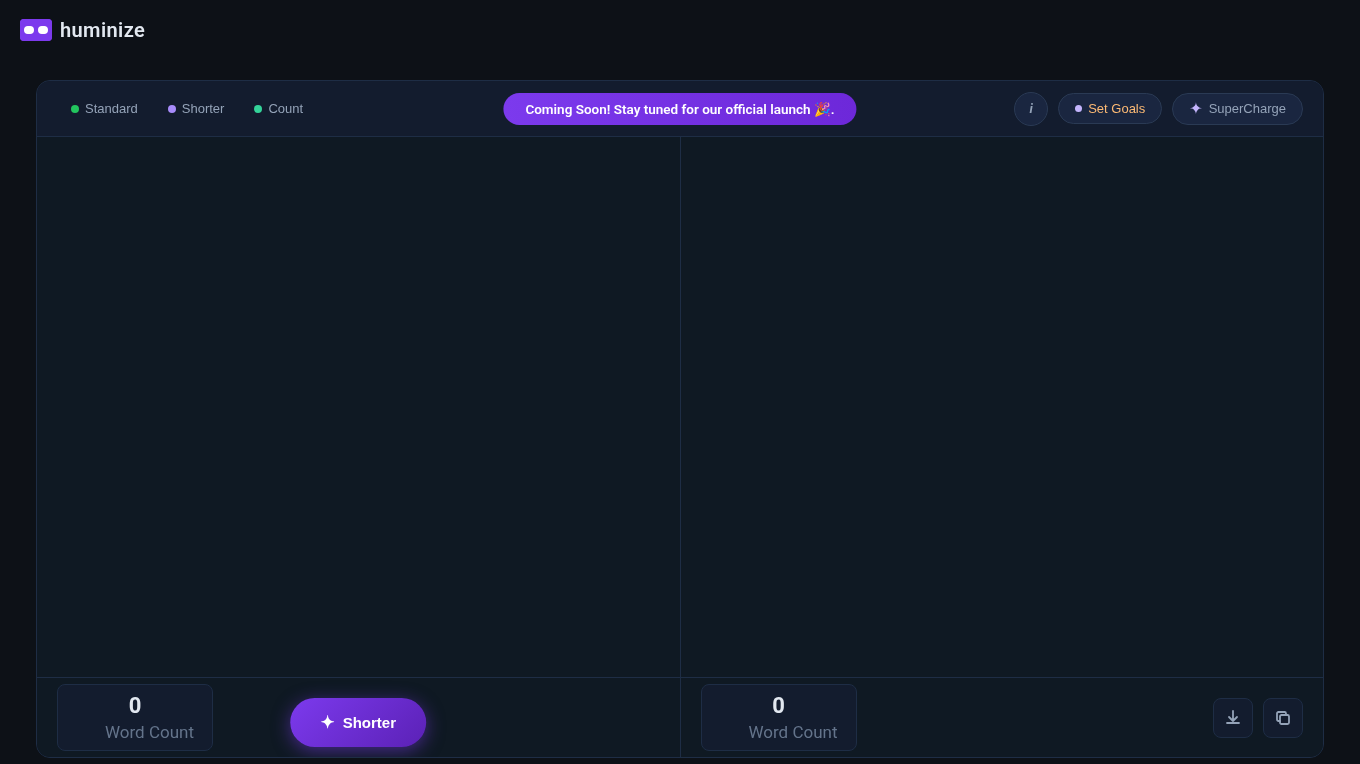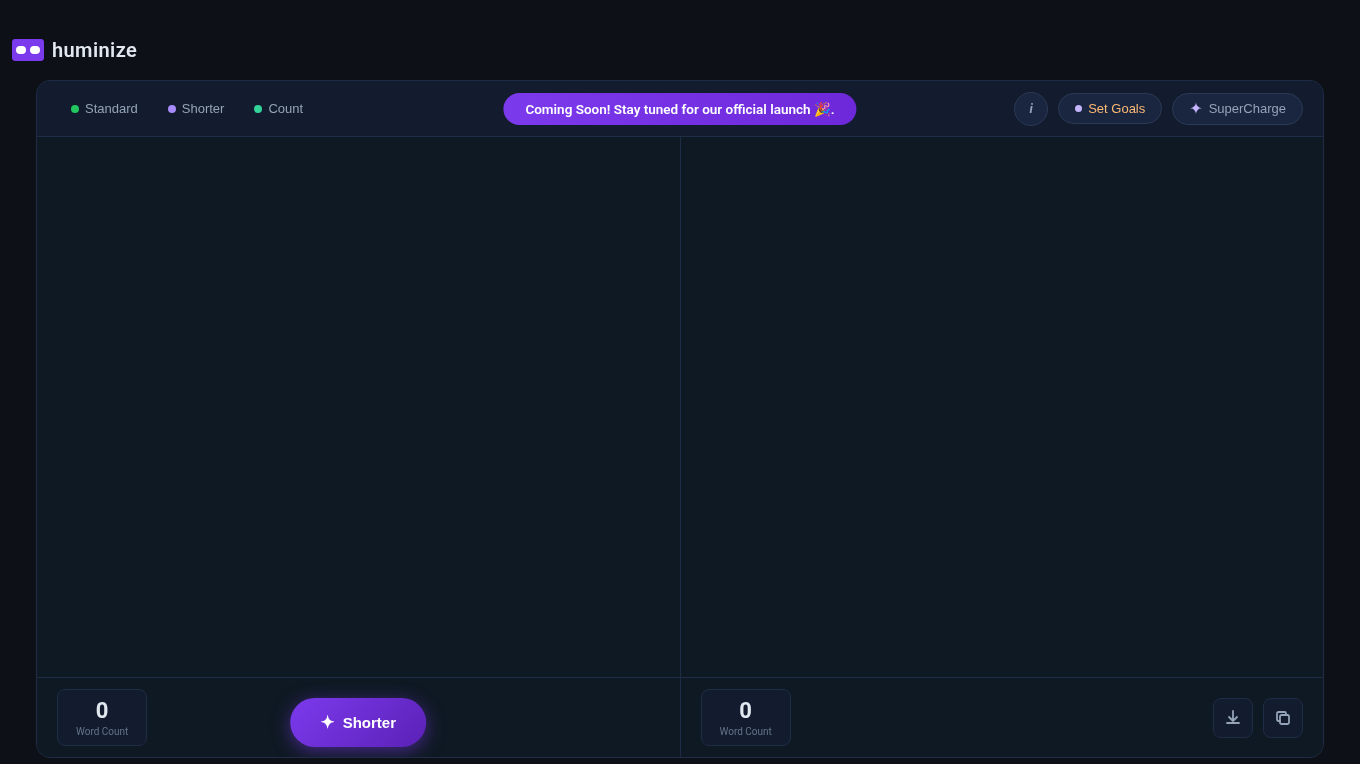--- a/index.html
+++ b/index.html
@@ -9,22 +9,22 @@
       font-family: -apple-system, BlinkMacSystemFont, 'Segoe UI', Roboto, sans-serif;
       width: 1360px;
       height: 764px;
       overflow: hidden;
       color: #fff;
     }
 
     
     .header {
       display: flex;
-      align-items: flex-end;
-      padding: 18px 12px;
+      align-items: flex-start;
+      padding: 18px 20px;
       height: 80px;
     }
 
     .logo {
       display: flex;
       align-items: center;
       gap: 8px;
     }
 
     .logo-icon {
@@ -225,23 +225,24 @@
     }
 
     .word-count-number {
       font-size: 22px;
       font-weight: 700;
       color: #e2e8f0;
       line-height: 1.2;
     }
 
     .word-count-label {
-      font-size: 10px;
+      font-size: 17px;
       color: #64748b;
       margin-top: 2px;
+      margin-left: 29px;
     }
 
     
     .humanize-btn {
       position: absolute;
       left: 50%;
       transform: translateX(-50%);
       bottom: 10px;
       display: flex;
       align-items: center;

